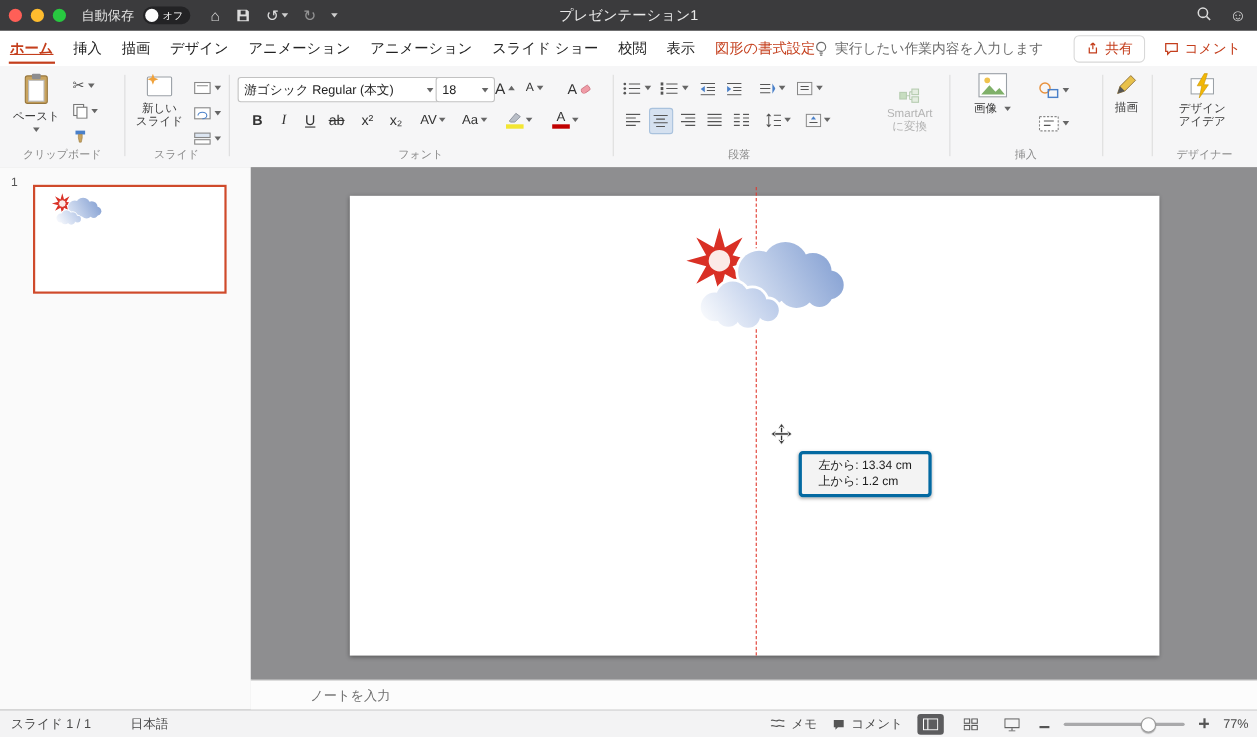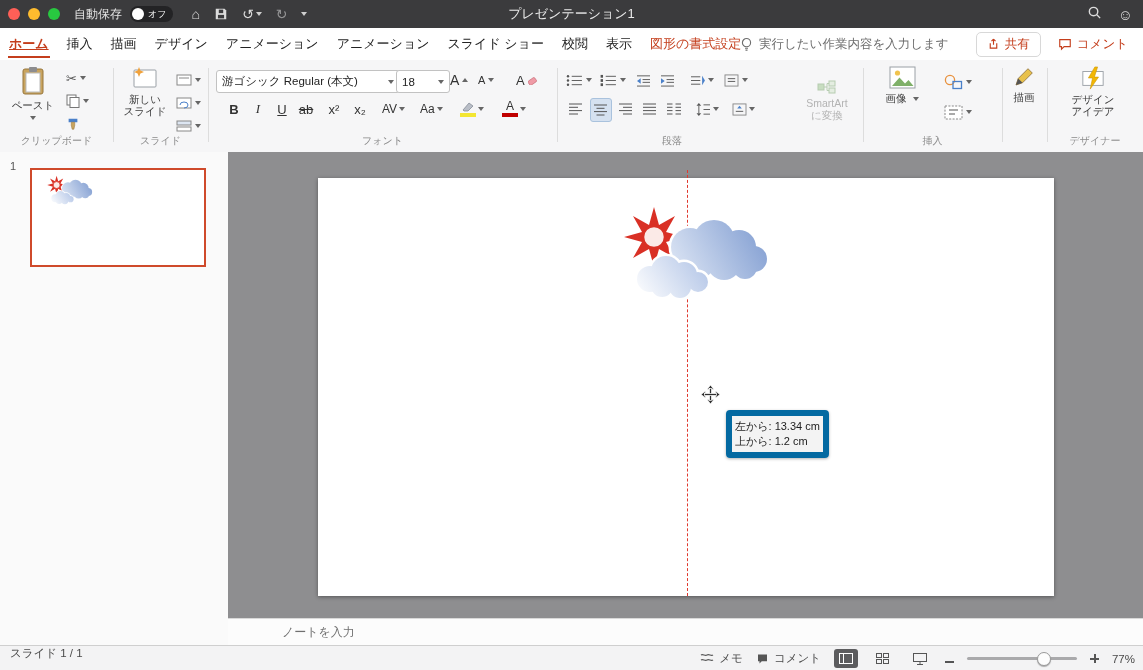--- a/index.html
+++ b/index.html
@@ -61,30 +61,30 @@
          border-right:1px solid #d6d6d6;}
   .slidenum{position:absolute;left:10px;top:8px;font-size:11px;color:#555;}
   .thumb{position:absolute;left:30px;top:16px;width:176px;height:99px;background:#fff;
          border:2px solid #cf4a2b;box-sizing:border-box;}
   
   .canvas{position:absolute;left:228px;top:152px;width:915px;height:466px;background:#8e8e90;}
   .slide{position:absolute;left:90px;top:26px;width:736px;height:418px;background:#fff;
          box-shadow:0 1px 4px rgba(0,0,0,.4);}
   .guide{position:absolute;left:459px;top:18px;height:426px;width:0;border-left:1px dashed #e0392e;}
   .tooltip{position:absolute;left:498px;top:258px;background:rgba(243,243,243,.97);
-           border:6px solid #0369a1;border-radius:4px;box-shadow:0 1px 3px rgba(0,0,0,.3);
-           padding:3px 3px;font-size:11px;line-height:15px;color:#1c1c1c;white-space:nowrap;}
+           border:3px solid #0369a1;border-radius:4px;box-shadow:0 1px 3px rgba(0,0,0,.3);
+           padding:3px 15px;font-size:11px;line-height:15px;color:#1c1c1c;white-space:nowrap;}
   .movecur{position:absolute;left:473px;top:233px;}
   
   .notesbar{position:absolute;left:228px;top:618px;width:915px;height:27px;background:#fcfcfc;
             border-top:1px solid #d9d9d9;display:flex;align-items:center;}
   .notesbar span{margin-left:54px;font-size:12px;color:#6f6f6f;}
   .statusbar{position:absolute;left:0;top:645px;width:100%;height:25px;background:#f3f3f4;
              border-top:1px solid #cfcfcf;font-size:11.5px;color:#4a4a4a;}
-  .statusbar .lefties{position:absolute;left:10px;top:0;height:100%;display:flex;align-items:flex-start;gap:36px;flex-direction:column;}
+  .statusbar .lefties{position:absolute;left:10px;top:0;height:100%;display:flex;align-items:center;gap:36px;}
   .statusbar .righties{position:absolute;right:8px;top:0;height:100%;display:flex;align-items:center;gap:13px;}
   .stitem{display:flex;align-items:center;gap:5px;cursor:default;}
   .viewbtn{width:24px;height:19px;border-radius:3px;display:flex;align-items:center;justify-content:center;}
   .viewbtn.active{background:#5c5c5e;}
   .zoomtrack{position:relative;width:110px;height:3px;background:#a9a9ab;border-radius:2px;}
   .zoomthumb{position:absolute;left:70%;top:50%;transform:translate(-50%,-50%);width:12px;height:12px;
              border-radius:50%;background:#fdfdfd;border:1px solid #9a9a9a;box-shadow:0 1px 1px rgba(0,0,0,.3);}
   .hminus{width:9px;height:2px;background:#555;display:inline-block;}
   .hplus{position:relative;width:9px;height:9px;display:inline-block;}
   .hplus::before{content:"";position:absolute;left:0;top:4px;width:9px;height:2px;background:#555;}

